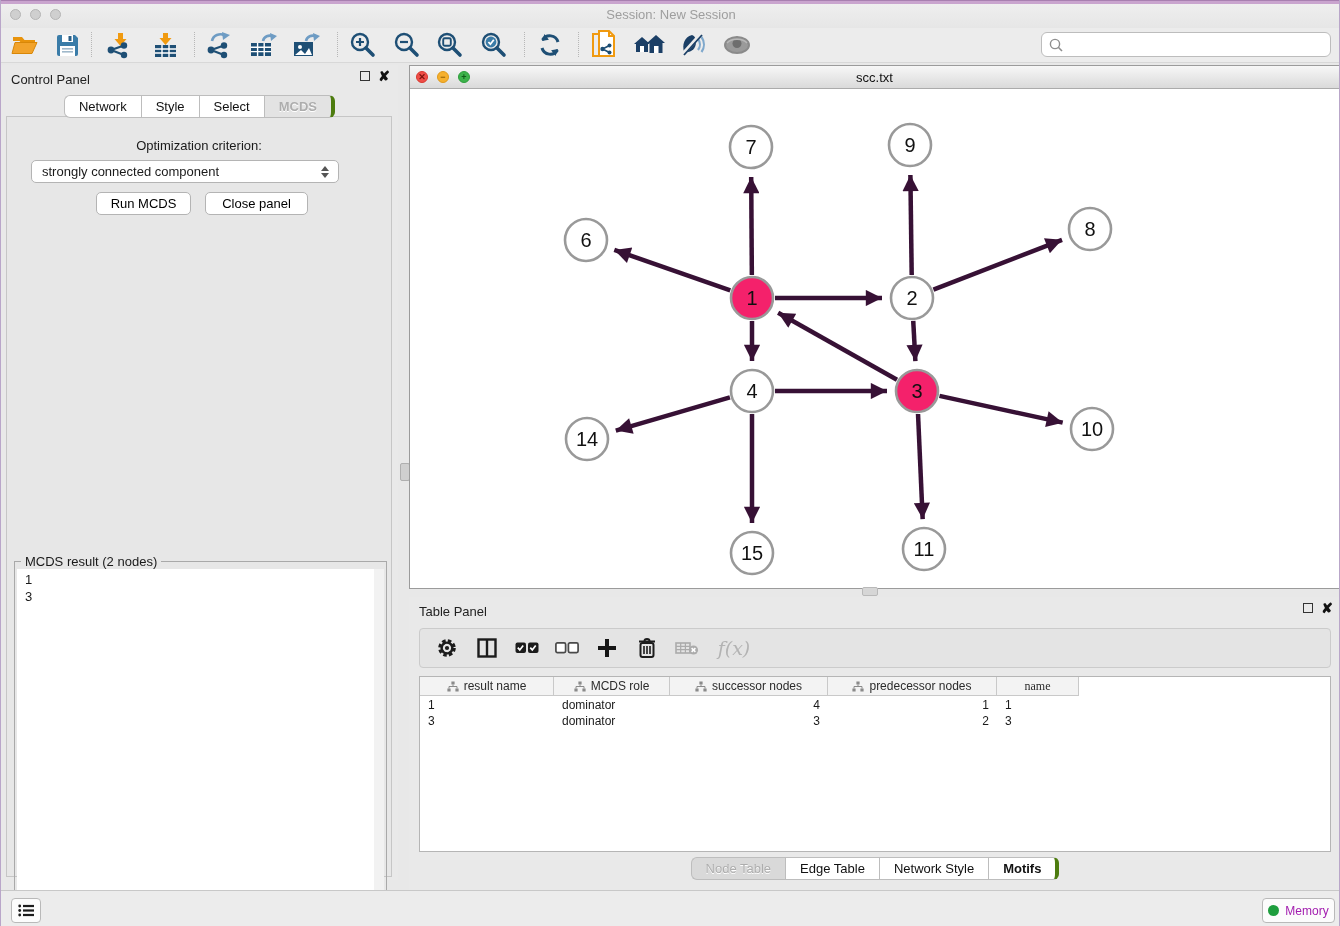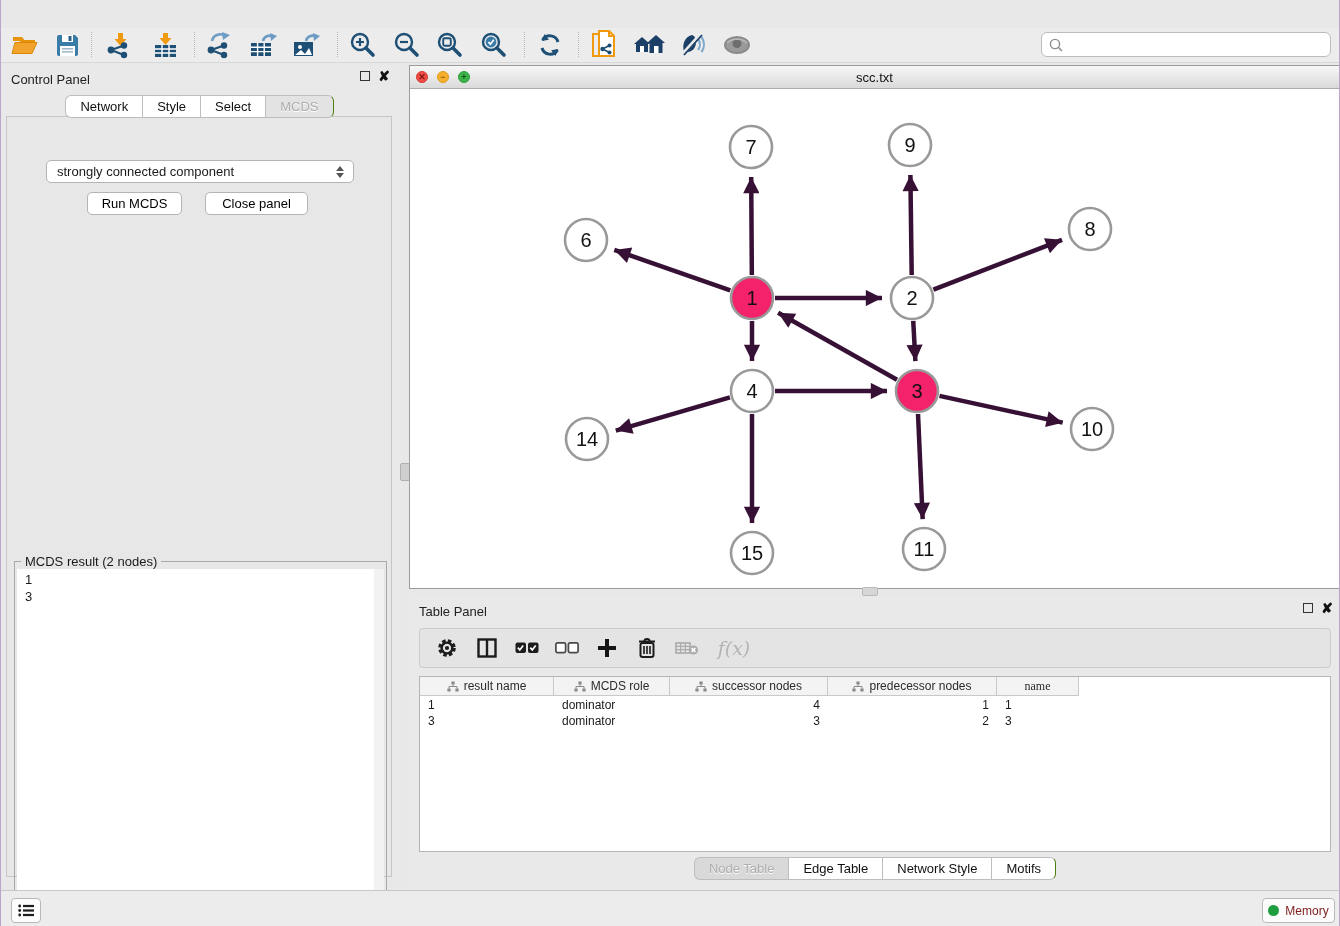--- a/index.html
+++ b/index.html
@@ -24,26 +24,26 @@
   
   .control-panel{position:absolute;left:0;top:65px;width:397px;height:815px;background:#E9E9E9;}
   .panel-head{position:absolute;left:10px;top:7px;font-size:13px;color:#222;}
   .panel-icons{position:absolute;right:8px;top:6px;display:flex;gap:8px;align-items:center;}
   .float-ic{width:10px;height:10px;border:1.5px solid #333;box-sizing:border-box;}
   .close-ic{font-size:14px;font-weight:bold;color:#111;line-height:10px;}
   .cp-tabs{position:absolute;left:0;top:30px;width:100%;display:flex;justify-content:center;z-index:2;}
   .tabbtn{height:21px;line-height:21px;padding:0 14px;font-size:13px;background:#fff;
           border:1px solid #BDBDBD;border-right:none;color:#111;}
   .tabbtn:first-child{border-top-left-radius:6px;border-bottom-left-radius:6px;}
-  .tabbtn:last-child{border-right:1px solid #4d7c0f;border-top-right-radius:6px;border-bottom-right-radius:6px;}
+  .tabbtn:last-child{border-right:4px solid #4d7c0f;border-top-right-radius:6px;border-bottom-right-radius:6px;font-weight:bold;}
   .tabbtn.sel{background:#E3E3E3;color:#ADADAD;text-shadow:0 1px 0 #fff;}
   .cp-body{position:absolute;left:5px;top:51px;width:386px;height:761px;background:#E7E7E7;
            border:1px solid #C6C6C6;box-sizing:border-box;}
   .opt-label{position:absolute;left:0;top:21px;width:100%;text-align:center;font-size:13px;}
-  .combobox{position:absolute;left:39px;top:43px;width:308px;height:23px;background:#fff;border:1px solid #B4B4B4;
+  .combobox{position:absolute;left:24px;top:43px;width:308px;height:23px;background:#fff;border:1px solid #B4B4B4;
             border-radius:5px;box-sizing:border-box;display:flex;align-items:center;font-size:13px;}
   .combobox .val{flex:1;padding-left:10px;}
   .stepper{width:18px;display:flex;flex-direction:column;align-items:center;gap:2px;margin-right:4px;}
   .stepper i{display:block;width:0;height:0;border-left:4px solid transparent;border-right:4px solid transparent;}
   .stepper .up{border-bottom:5px solid #555;}
   .stepper .dn{border-top:5px solid #555;}
   .cp-btn{position:absolute;top:75px;height:23px;background:#fff;border:1px solid #B4B4B4;border-radius:5px;
           font-size:13px;font-family:"Liberation Sans",sans-serif;box-sizing:border-box;text-align:center;}
   .groupbox{position:absolute;left:7px;top:444px;width:371px;height:377px;border:1px solid #A9A9A9;}
   .groupbox .legend{position:absolute;left:6px;top:-8px;background:#E7E7E7;padding:0 4px;font-size:13px;}
@@ -75,27 +75,34 @@
   .th{background:#F3F3F3;border-right:1px solid #C9C9C9;border-bottom:1px solid #C9C9C9;
       display:flex;align-items:center;justify-content:center;gap:5px;font-size:12px;color:#2b2b2b;box-sizing:border-box;height:19px;}
   .trow{position:absolute;left:0;height:16px;display:flex;font-size:12px;}
   .td{box-sizing:border-box;padding:1px 8px 0 8px;overflow:hidden;}
   .tp-tabs{position:absolute;left:0;top:260px;width:100%;display:flex;justify-content:center;}
   
   .statusbar{position:absolute;left:0;top:890px;width:1340px;height:36px;background:#ECECEC;border-top:1px solid #C8C8C8;box-sizing:border-box;}
   .sb-btn{position:absolute;top:7px;height:25px;background:#FCFCFC;border:1px solid #B9B9B9;border-radius:4px;
           display:flex;align-items:center;justify-content:center;box-sizing:border-box;}
   .mem-dot{width:11px;height:11px;border-radius:50%;background:#1E9E3E;margin-right:6px;}
-  .mem-label{font-size:12px;color:#7f1d1d;}
+  .mem-label{font-size:12px;color:#a21caf;}
 </style>
 </head>
 <body>
 
 <div class="app">
 
+  <div class="titlebar">
+    <div class="accent"></div>
+    <div class="tl gray" style="left:9px"></div>
+    <div class="tl gray" style="left:29px"></div>
+    <div class="tl gray" style="left:49px"></div>
+    <div class="win-title">Session: New Session</div>
+  </div>
 
   <div class="toolbar">
     <div class="tbtn" style="left:7px">
       <svg width="28" height="24" viewBox="0 0 28 24">
         <path d="M2 4 h9 l2.5 3 H24 v4 H11 L8.5 8 H2 z" fill="#E8930C"></path>
         <path d="M4 9.5 h22 l-5 11 H1 z" fill="#F2A32B" stroke="#D88708" stroke-width="1"></path>
       </svg>
     </div>
     <div class="tbtn" style="left:49px">
       <svg width="23" height="23" viewBox="0 0 23 23">
@@ -249,28 +256,29 @@
       <div class="float-ic"></div>
       <div class="close-ic">✘</div>
     </div>
     <div class="cp-tabs" id="cp-tabs">
         <div class="tabbtn">Network</div>
         <div class="tabbtn">Style</div>
         <div class="tabbtn">Select</div>
         <div class="tabbtn sel">MCDS</div>
       </div>
     <div class="cp-body">
+      <div class="opt-label">Optimization criterion:</div>
       <div class="combobox">
         <div class="val">strongly connected component</div>
         <div class="stepper">
             <i class="up"></i>
             <i class="dn"></i>
           </div>
       </div>
-      <button class="cp-btn" style="left:80px;width:95px">Run MCDS</button>
+      <button class="cp-btn" style="left:89px;width:95px">Run MCDS</button>
       <button class="cp-btn" style="left:198px;width:103px">Close panel</button>
       <div class="groupbox">
         <div class="legend">MCDS result (2 nodes)</div>
         <div class="resultarea" id="result-area">1
 3</div>
         <div class="resultscroll"></div>
       </div>
     </div>
   </div>
   <div class="split-handle-v"></div>

